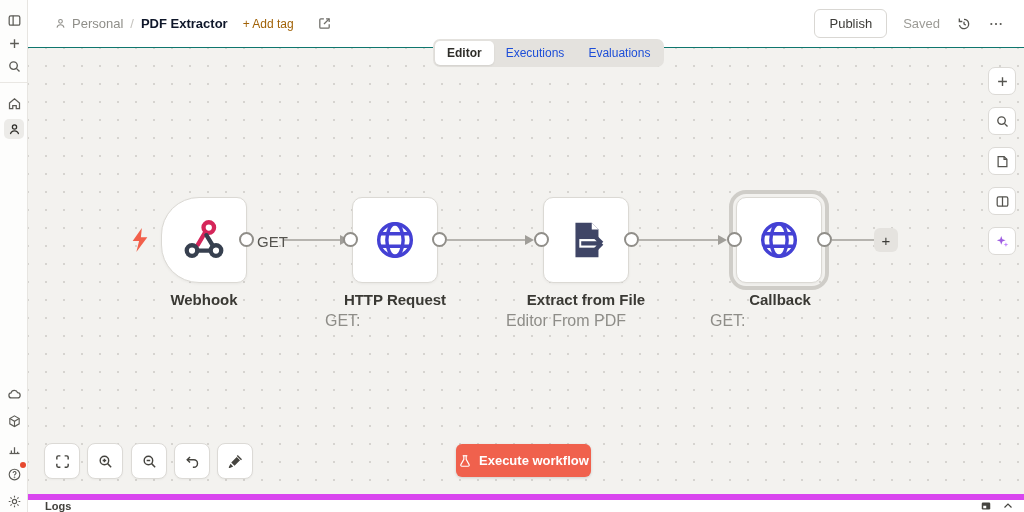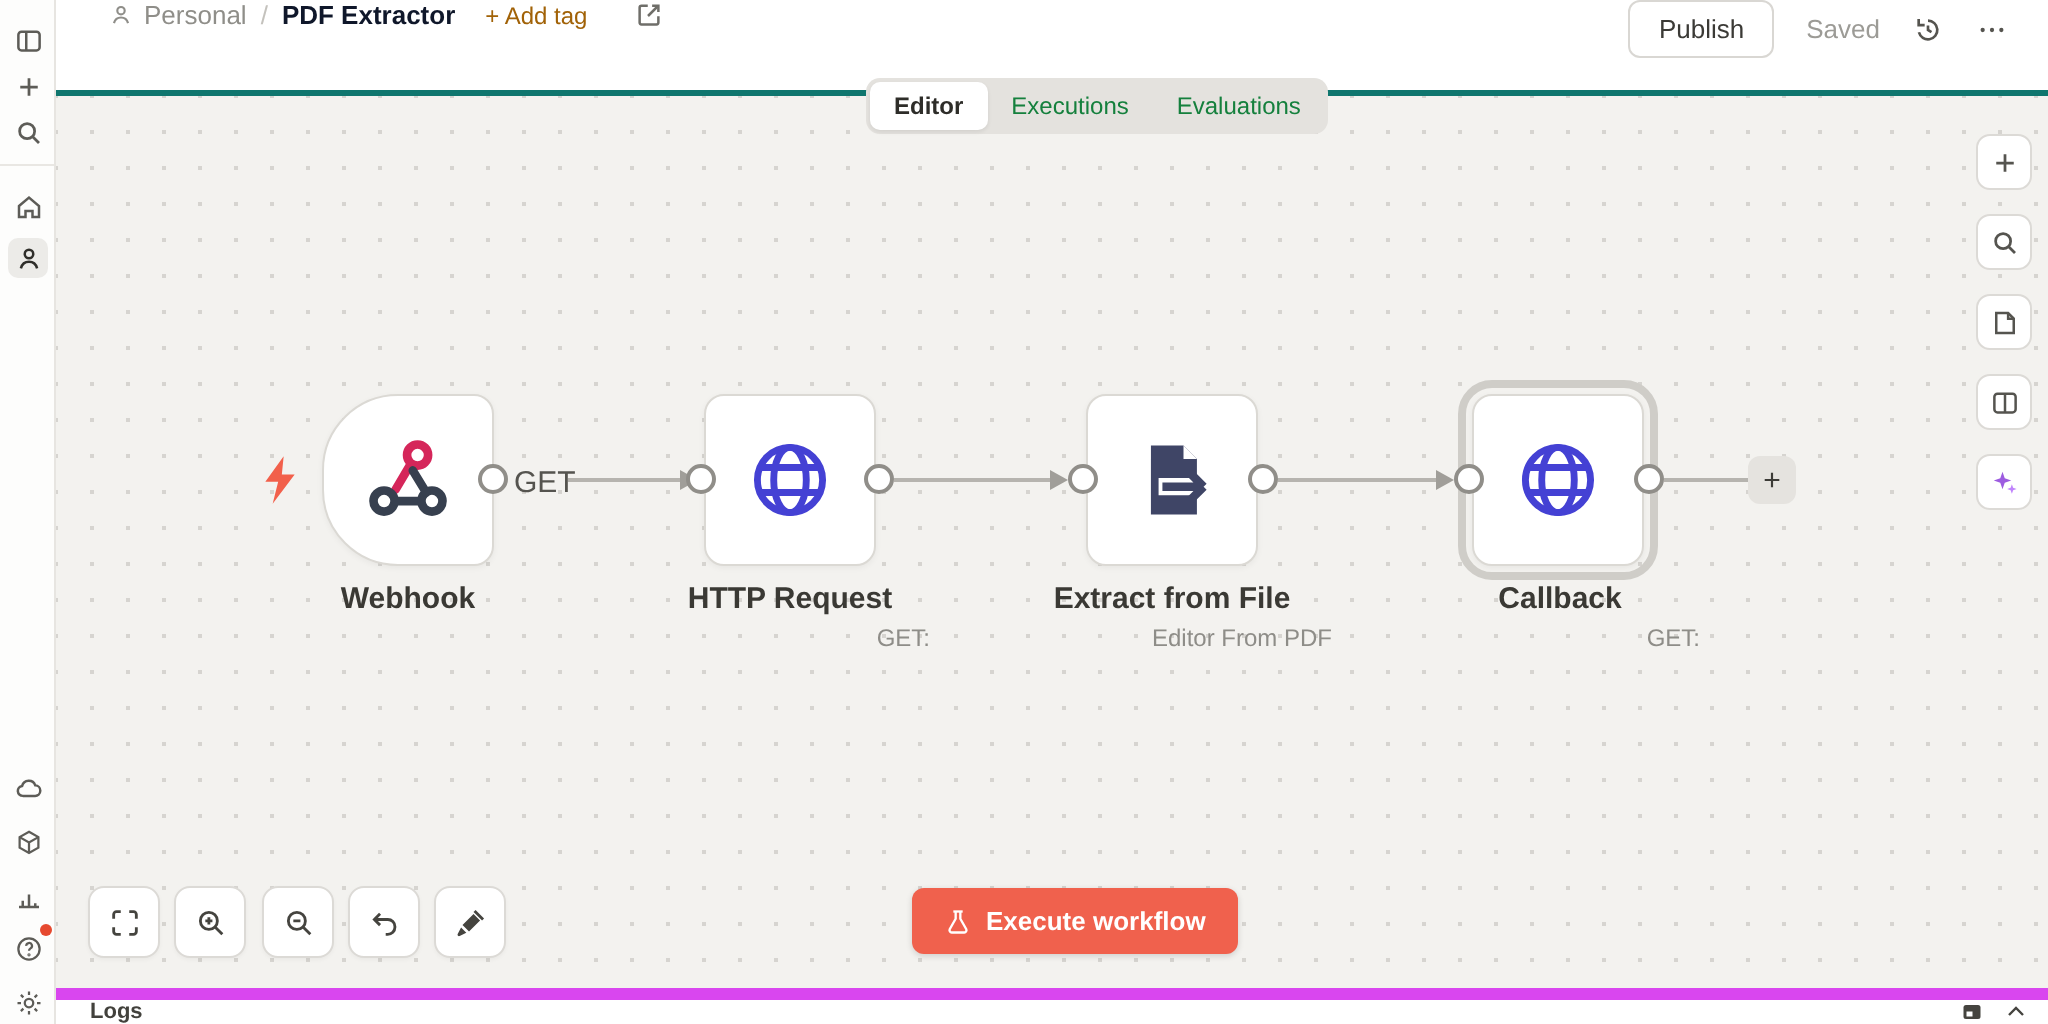--- a/index.html
+++ b/index.html
@@ -12,75 +12,75 @@
              border-right:1px solid #e7e5e1; z-index:20; }
   .side-icon { position:absolute; left:4px; width:20px; height:20px; color:#5d5c57;
                display:flex; align-items:center; justify-content:center; border-radius:5px; cursor:pointer; }
   .side-icon svg { width:15px; height:15px; }
   .side-icon.active { background:#ecebe8; color:#2f2e2a; }
   .side-divider { position:absolute; left:0; top:82px; width:27px; height:1px; background:#e9e7e3; }
   .red-dot { position:absolute; top:-2px; right:-2px; width:6px; height:6px; border-radius:50%; background:#e6492f; }
 
   
   .header { position:absolute; left:28px; top:0; width:996px; height:48px; background:#fff; z-index:10;
-            display:flex; align-items:flex-start; border-bottom:3px solid #0f766e; }
+            display:flex; align-items:center; border-bottom:1px solid #0f766e; }
   .breadcrumb { display:flex; align-items:center; gap:7px; margin-left:26px; font-size:13px; }
   .crumb-muted { color:#8f8e89; display:flex; align-items:center; gap:5px; }
   .crumb-sep { color:#c4c2bd; }
   .crumb-title { color:#0f172a; font-weight:700; }
   .add-tag { color:#a16207; font-size:12px; margin-left:8px; cursor:pointer; }
   .edit-icon { margin-left:16px; color:#6f6e69; cursor:pointer; }
   .edit-icon svg { width:15px; height:15px; }
   .header-right { margin-left:auto; display:flex; align-items:center; gap:16px; padding-right:20px; }
   .publish-btn { border:1px solid #d9d7d3; background:#fff; border-radius:6px; padding:6px 14px;
                  font-size:13px; color:#3b3a36; font-family:inherit; cursor:pointer; }
   .saved-label { color:#9c9b96; font-size:13px; }
   .hdr-icon { color:#55544f; cursor:pointer; }
   .hdr-icon svg { width:16px; height:16px; }
 
   
   .tabbar { position:absolute; left:433px; top:39px; z-index:15; background:#e4e2de; border-radius:7px;
             padding:2px; display:flex; align-items:center; }
-  .tab { font-size:12px; padding:5px 12px; border-radius:5px; color:#15803d; cursor:pointer; white-space:nowrap; }
+  .tab { font-size:12px; padding:5px 12px; border-radius:5px; color:#1d4ed8; cursor:pointer; white-space:nowrap; }
   .tab.active { background:#fff; color:#2e2d29; font-weight:700; box-shadow:0 1px 2px rgba(0,0,0,.08); }
 
   
   .canvas { position:absolute; left:28px; top:48px; width:996px; height:446px; background:#f3f2ef;
             background-image:radial-gradient(#d6d4d0 1.1px, transparent 1.1px);
             background-size:18px 18px; background-position:9px 9px; }
 
   .node { position:absolute; width:86px; height:86px; background:#fff; border:1px solid #dbd9d4;
           border-radius:10px; box-shadow:0 1px 3px rgba(0,0,0,.05); display:flex; align-items:center;
           justify-content:center; cursor:pointer; }
   .node.trigger { border-radius:38px 10px 10px 38px; }
   .node.selected { outline:4px solid #cfcdc8; outline-offset:3px; }
   .node .icon svg { width:46px; height:46px; }
 
   .node-label { position:absolute; text-align:center; font-size:15px; font-weight:700; color:#3a3934; white-space:nowrap; }
-  .node-sub { position:absolute; text-align:right; font-size:12px; color:#8e8d88; white-space:nowrap; }
+  .node-sub { position:absolute; text-align:left; font-size:16px; color:#8e8d88; white-space:nowrap; }
 
   .port { position:absolute; width:15px; height:15px; border-radius:50%; background:#fff;
           border:2px solid #908e89; z-index:3; cursor:pointer; }
   .wire { position:absolute; height:2px; background:#b6b4af; z-index:1; }
   .arrowhead { position:absolute; width:0; height:0; border-top:5px solid transparent;
                border-bottom:5px solid transparent; border-left:9px solid #a09e99; z-index:2; }
   .port-label { position:absolute; font-size:15px; color:#55544f; z-index:2; }
   .bolt { position:absolute; color:#f2604b; }
   .bolt svg { width:22px; height:26px; }
   .plus-endpoint { position:absolute; width:24px; height:24px; background:#e5e3df; border-radius:6px;
                    display:flex; align-items:center; justify-content:center; font-size:15px; color:#3c3b37;
                    cursor:pointer; z-index:3; }
 
   
   .ctl-btn { position:absolute; width:36px; height:36px; background:#fff; border:1px solid #dcdad6;
              border-radius:8px; display:flex; align-items:center; justify-content:center; color:#45443f;
              cursor:pointer; box-shadow:0 1px 2px rgba(0,0,0,.04); }
   .ctl-btn svg { width:17px; height:17px; }
 
-  .execute-btn { position:absolute; left:428px; top:396px; height:33px; padding:0 16px; border:none;
+  .execute-btn { position:absolute; left:428px; top:396px; height:33px; padding:0 2px; border:none;
                  background:#f0614d; color:#fff; font-size:13px; font-weight:700; font-family:inherit;
                  border-radius:6px; display:flex; align-items:center; gap:7px; cursor:pointer;
                  box-shadow:0 1px 3px rgba(0,0,0,.15); }
   .execute-btn svg { width:14px; height:14px; }
 
   .right-toolbar-btn { position:absolute; left:960px; width:28px; height:28px; background:#fff;
                        border:1px solid #dcdad6; border-radius:7px; display:flex; align-items:center;
                        justify-content:center; color:#55544f; cursor:pointer; }
   .right-toolbar-btn svg { width:15px; height:15px; }
 

